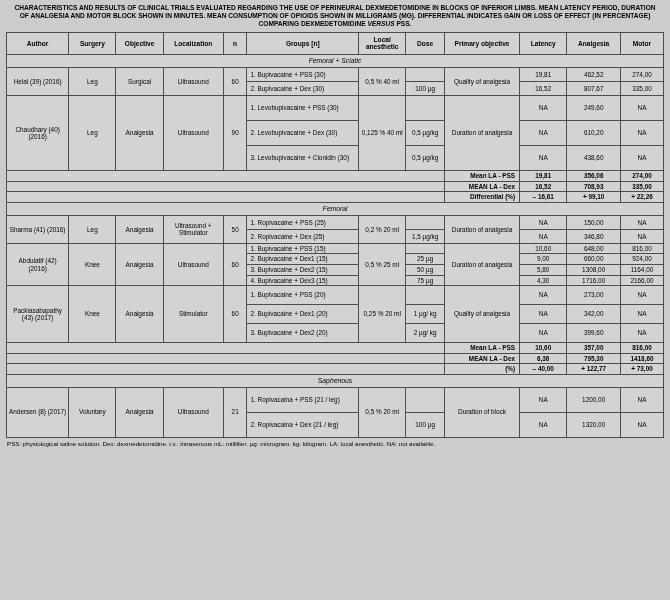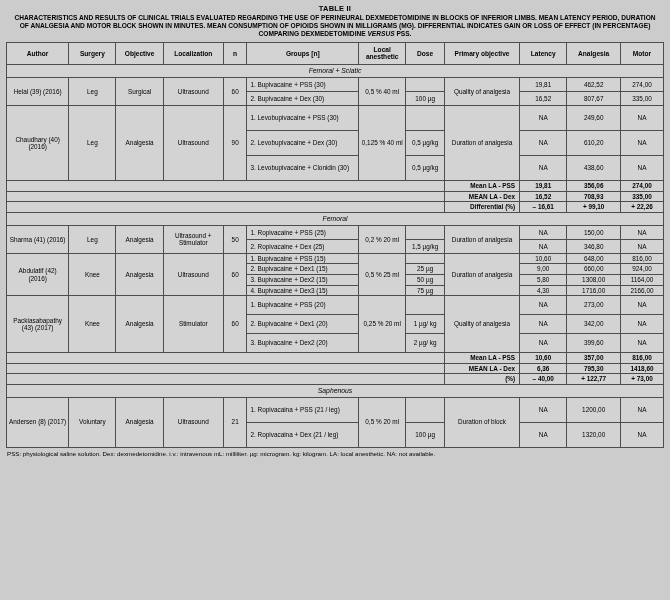--- a/index.html
+++ b/index.html
@@ -54,21 +54,20 @@
     line-height:1.3;
   }
   .tall{height:11px;}
 </style>
 </head>
 <body>
 
 <div class="page">
 
   <div class="title-block">
-    <div class="tbl-title">TABLE II</div>
     <div class="tbl-caption">
       CHARACTERISTICS AND RESULTS OF CLINICAL TRIALS EVALUATED REGARDING THE USE OF PERINEURAL DEXMEDETOMIDINE IN BLOCKS OF
       INFERIOR LIMBS. MEAN LATENCY PERIOD, DURATION OF ANALGESIA AND MOTOR BLOCK SHOWN IN MINUTES. MEAN CONSUMPTION OF OPIOIDS
       SHOWN IN MILLIGRAMS (MG). DIFFERENTIAL INDICATES GAIN OR LOSS OF EFFECT (IN PERCENTAGE) COMPARING DEXMEDETOMIDINE <i>VERSUS</i> PSS.
     </div>
   </div>
 
   <table>
     <colgroup>
       <col style="width:58px">

